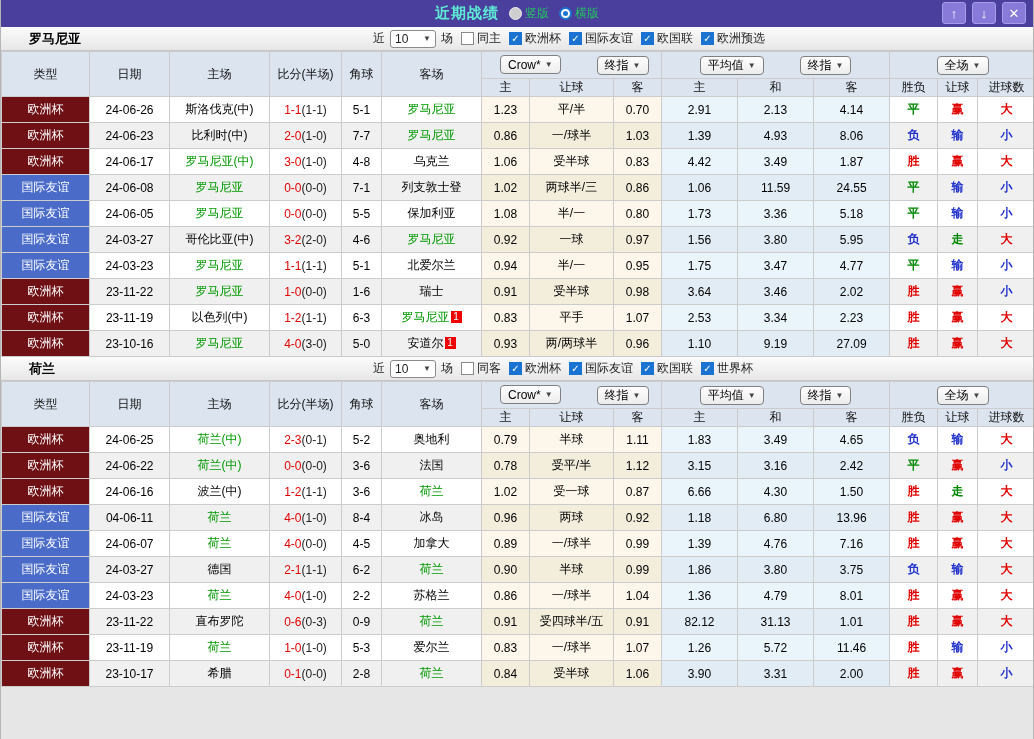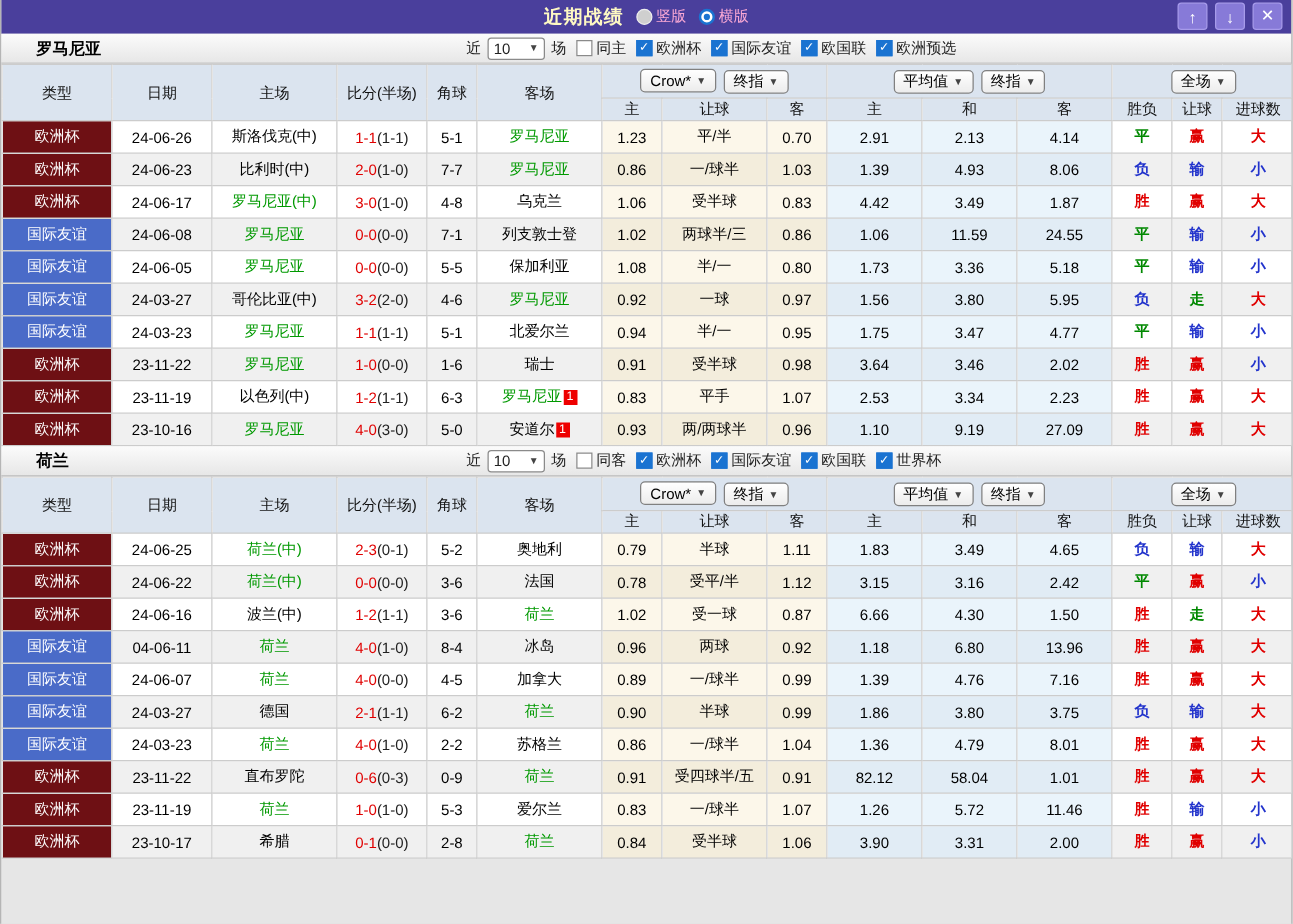--- a/index.html
+++ b/index.html
@@ -3,28 +3,28 @@
 <meta charset="utf-8">
 <style>
   * { margin:0; padding:0; box-sizing:border-box; }
   body { font-family:"Liberation Sans","DejaVu Sans",sans-serif; background:#d9d9d9; }
   .page { position:relative; width:1034px; height:739px; background:#e6e6e6;
           border-left:1px solid #b5b5b5; border-right:1px solid #b5b5b5; overflow:hidden; }
 
   
   .titlebar { height:27px; background:#4a3f9c; display:flex; align-items:center; position:relative; }
   .tb-center { margin:0 auto; display:flex; align-items:center; gap:10px; }
-  .tb-title { color:#fef9c3; font-weight:bold; font-size:15px; letter-spacing:1px; }
+  .tb-title { color:#5eead4; font-weight:bold; font-size:15px; letter-spacing:1px; }
   .radio-wrap { display:inline-flex; align-items:center; cursor:pointer; }
   .radio { width:13px; height:13px; border-radius:50%; display:inline-block; margin-right:3px; position:relative; }
   .radio.un { background:#cfcfcf; border:1px solid #ededed; }
   .radio.sel { background:#fff; border:2px solid #1a73d1; }
   .radio.sel::after { content:''; position:absolute; left:2px; top:2px; width:5px; height:5px;
                       border-radius:50%; background:#1a73d1; }
-  .radio-label { color:#f9a8d4; font-size:12px; }
+  .radio-label { color:#22c55e; font-size:12px; }
   .tb-buttons { position:absolute; right:7px; top:2px; display:flex; gap:6px; }
   .tb-btn { width:24px; height:22px; background:#877ad8; border:1px solid #a79bea; border-radius:3px;
             color:#fff; font-weight:bold; font-size:13px; display:flex; align-items:center;
             justify-content:center; cursor:pointer; }
 
   
   .band { height:24px; background:linear-gradient(#fbfbfb,#e7e7e7); border-bottom:1px solid #c6c6c6;
           position:relative; display:flex; align-items:center; font-size:12px; color:#222; }
   .band .team { position:absolute; left:28px; font-weight:bold; font-size:13px; color:#000; }
   .band .filters { position:absolute; left:372px; display:flex; align-items:center; }
@@ -41,21 +41,21 @@
   
   .grid { border-collapse:collapse; table-layout:fixed; width:1034px; background:#fff; }
   .grid th, .grid td { border:1px solid #ccc; font-size:12px; text-align:center; padding:0;
                        overflow:hidden; white-space:nowrap; }
   .grid thead th { background:#dbe4ef; font-weight:normal; color:#111; }
   .h1 th { height:27px; }
   .h2 th { height:18px; }
   .statich { font-size:13px; }
   .dd { display:inline-flex; align-items:center; gap:4px; height:19px; padding:0 7px;
         border:1px solid #808080; border-radius:4px; background:linear-gradient(#ffffff,#ececec);
-        margin:0 3px; font-size:12px; color:#000; cursor:pointer; }
+        margin:0 18px; font-size:12px; color:#000; cursor:pointer; }
   .grid tbody td { height:26px; }
   .t-euro { background:#6e1014; color:#fff; }
   .t-friendly { background:#4a6bc8; color:#fff; }
   .cell-crow { background:#fcf7ea; }
   .cell-avg { background:#eaf4fb; }
   tbody tr:nth-child(even) .cell-plain { background:#f0f0f0; }
   tbody tr:nth-child(even) .cell-crow { background:#f3eddc; }
   tbody tr:nth-child(even) .cell-avg { background:#e1ecf5; }
   .tg { color:#009900; }
   .ft { color:#e00000; }
@@ -522,21 +522,21 @@
             <td class="t-euro">欧洲杯</td>
             <td class="cell-plain">23-11-22</td>
             <td class="cell-plain"><span class="">直布罗陀</span></td>
             <td class="cell-plain"><span class="ft">0-6</span><span class="ht">(0-3)</span></td>
             <td class="cell-plain">0-9</td>
             <td class="cell-plain"><span class="tg">荷兰</span></td>
             <td class="cell-crow">0.91</td>
             <td class="cell-crow">受四球半/五</td>
             <td class="cell-crow">0.91</td>
             <td class="cell-avg">82.12</td>
-            <td class="cell-avg">58.04</td>
+            <td class="cell-avg">31.13</td>
             <td class="cell-avg">1.01</td>
             <td class="cell-plain"><span class="cr">胜</span></td>
             <td class="cell-plain"><span class="cr">赢</span></td>
             <td class="cell-plain"><span class="cr">大</span></td>
           </tr>
           <tr>
             <td class="t-euro">欧洲杯</td>
             <td class="cell-plain">23-11-19</td>
             <td class="cell-plain"><span class="tg">荷兰</span></td>
             <td class="cell-plain"><span class="ft">1-0</span><span class="ht">(1-0)</span></td>

